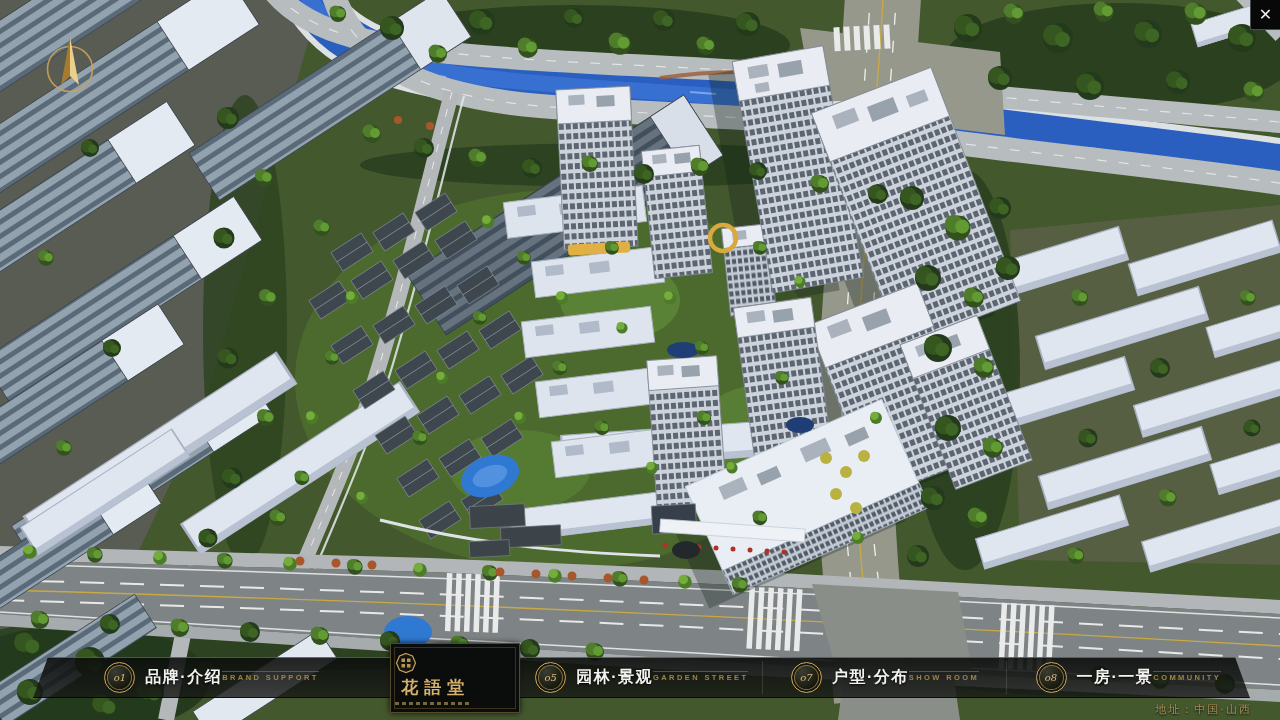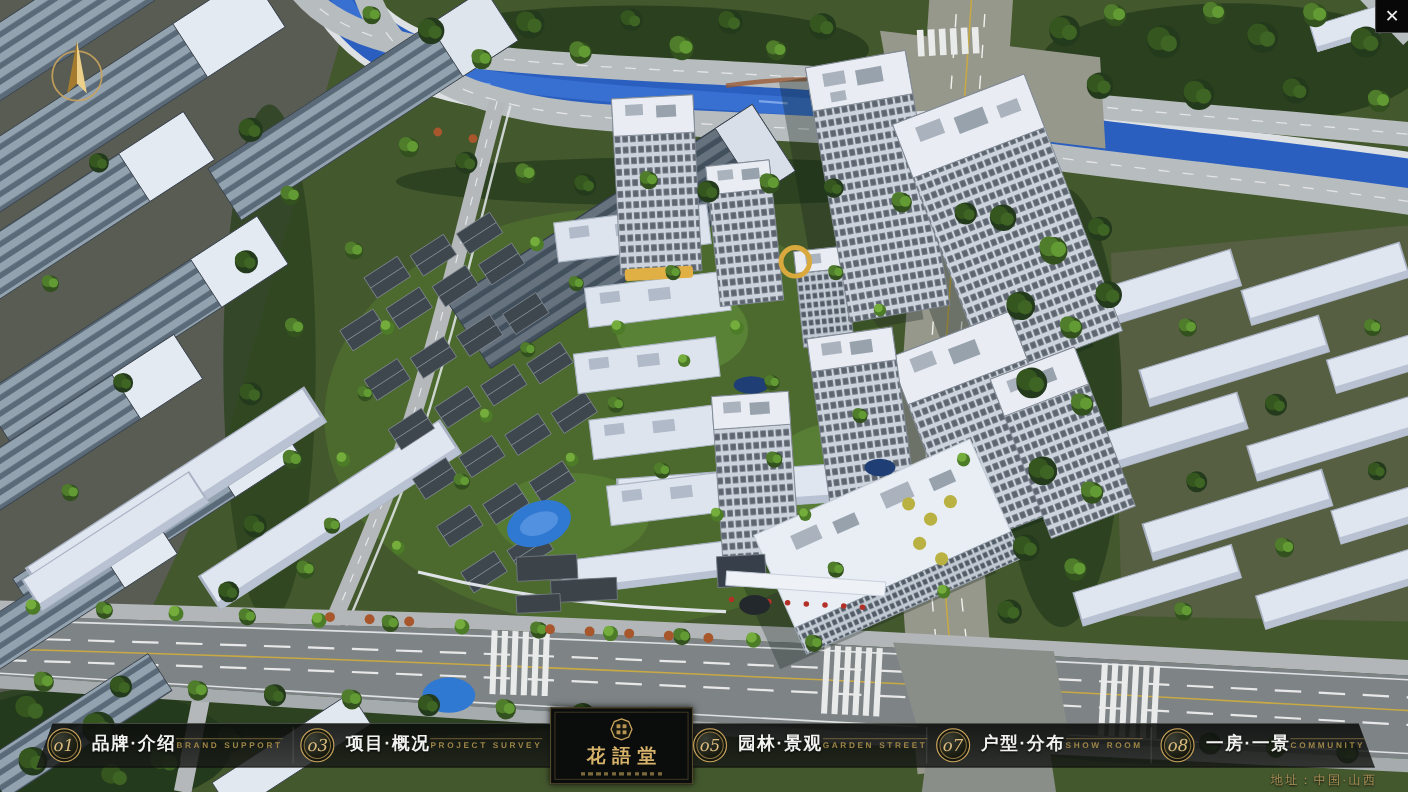--- a/index.html
+++ b/index.html
@@ -20,29 +20,29 @@
     border-top:1px solid rgba(210,210,200,.30);border-bottom:1px solid rgba(0,0,0,.55);}
   .seg.left{margin-left:33px;clip-path:polygon(15px 0,100% 0,100% 100%,0 100%);}
   .seg.right{margin-right:30px;clip-path:polygon(0 0,calc(100% - 15px) 0,100% 100%,0 100%);}
   .nav-item{flex:1;display:flex;align-items:center;justify-content:center;gap:10px;cursor:pointer;position:relative;}
   .nav-item:not(:last-child)::after{content:"";position:absolute;right:0;top:3px;bottom:3px;width:1px;
     background:rgba(255,255,255,.12);}
   .medal{width:29px;height:29px;border-radius:50%;flex:none;border:1px solid #c9a35c;
     box-shadow:inset 0 0 0 2px #15170f,inset 0 0 0 3px #8a7340;
     background:radial-gradient(circle at 35% 30%,#3a3d33,#121409 72%);
     display:flex;align-items:center;justify-content:center;}
-  .medal i{font-style:italic;font-family:"DejaVu Serif","Liberation Serif",serif;color:#dcbc7e;font-size:15px;text-align:center;}
+  .medal i{font-style:italic;font-family:"DejaVu Serif","Liberation Serif",serif;color:#dcbc7e;font-size:10px;text-align:center;}
   .nav-text{display:flex;flex-direction:row;line-height:1.05;}
   .zh{color:#f2f3f0;font-size:16px;font-weight:bold;letter-spacing:1.5px;text-shadow:0 1px 2px rgba(0,0,0,.9);white-space:nowrap;}
   .en{color:#9d8447;font-size:7.5px;letter-spacing:2.4px;margin-top:2px;padding-top:2px;white-space:nowrap;
     border-top:1px solid rgba(160,132,70,.5);font-weight:bold;}
 
   .logo-box{flex:none;width:130px;height:70px;align-self:flex-start;margin-top:-14px;background:#0b0d0c;
     border:1px solid #55492c;box-shadow:0 0 6px rgba(0,0,0,.8);padding:3px;cursor:pointer;box-sizing:border-box;}
-  .logo-frame{height:100%;border:1px solid #3a3322;display:flex;flex-direction:column;align-items:center;
+  .logo-frame{height:100%;border:1px solid #3a3322;display:flex;flex-direction:column;
     justify-content:center;gap:2px;box-sizing:border-box;}
   .logo-title{color:#d7b26a;font-size:17px;font-weight:bold;letter-spacing:6px;text-indent:6px;
     font-family:"DejaVu Serif","Liberation Serif",serif;}
   .logo-tagline{width:74px;height:3px;margin-top:1px;
     background:repeating-linear-gradient(90deg,#7a683c 0 4px,transparent 4px 7px);}
 
   .address{position:absolute;right:28px;bottom:3px;color:#ad9257;font-size:11px;letter-spacing:2px;
     text-shadow:0 1px 2px #000;z-index:6;}
 </style>
 </head>
@@ -578,29 +578,20 @@
   <div class="seg left">
     <div class="nav-item">
       <span class="medal">
             <i>o1</i>
           </span>
       <span class="nav-text">
             <span class="zh">品牌·介绍</span>
             <span class="en">BRAND SUPPORT</span>
           </span>
     </div>
-    <div class="nav-item">
-      <span class="medal">
-            <i>o3</i>
-          </span>
-      <span class="nav-text">
-            <span class="zh">项目·概况</span>
-            <span class="en">PROJECT SURVEY</span>
-          </span>
-    </div>
   </div>
 
   <div class="logo-box">
     <div class="logo-frame">
       <svg width="22" height="22" viewBox="0 0 22 22">
         <polygon points="11,1.5 17.5,4 20.5,11 17.5,18 11,20.5 4.5,18 1.5,11 4.5,4" fill="#14150f" stroke="#c9a35c" stroke-width="1.2"></polygon>
         <rect x="6.5" y="6.5" width="3.5" height="3.5" fill="#b89552"></rect>
             <rect x="12" y="6.5" width="3.5" height="3.5" fill="#b89552"></rect>
         <rect x="6.5" y="12" width="3.5" height="3.5" fill="#b89552"></rect>
             <rect x="12" y="12" width="3.5" height="3.5" fill="#b89552"></rect>

